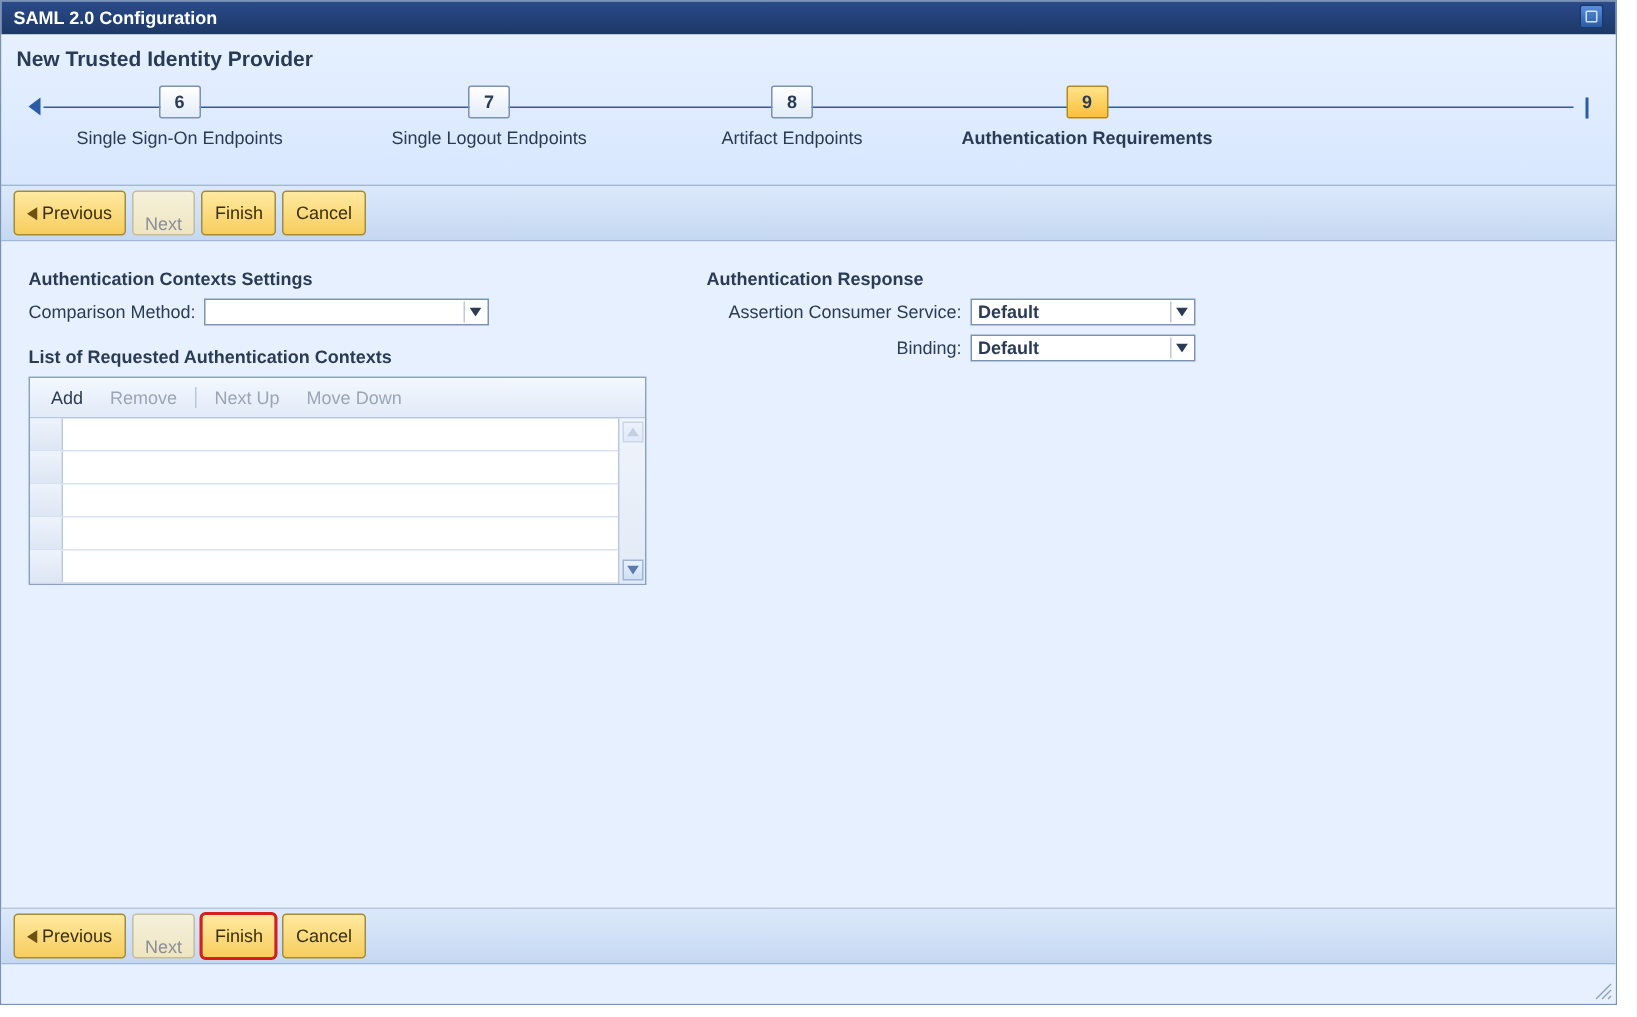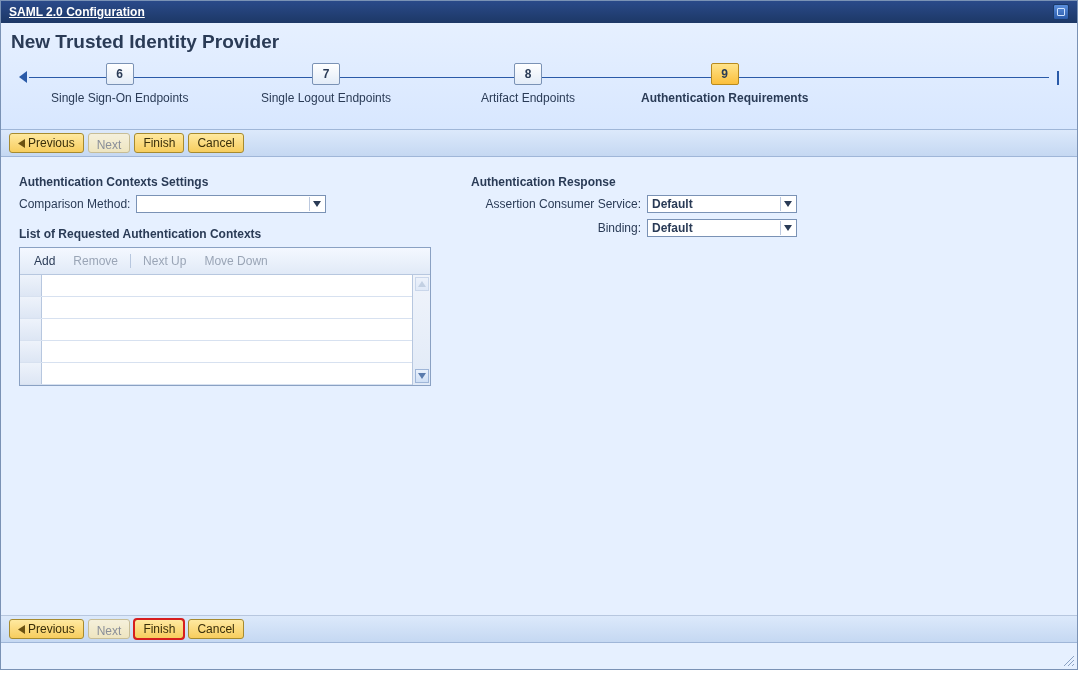--- a/index.html
+++ b/index.html
@@ -16,45 +16,44 @@
     display: flex;
     flex-direction: column;
     position: relative;
   }
   .titlebar {
     background: linear-gradient(#2a4a8a, #1d3866);
     color: #fff;
     font-weight: bold;
     padding: 4px 8px;
     display: flex;
-    align-items: center;
+    align-items: flex-end;
     justify-content: space-between;
     height: 22px;
-    text-decoration: underline;
   }
   .titlebar-icon {
     width: 16px; height: 16px;
     background: linear-gradient(#5a8edc, #2a5aa8);
     border: 1px solid #1b3a6a;
     border-radius: 2px;
     position: relative;
   }
   .titlebar-icon::before {
     content: "";
     position: absolute;
     inset: 3px;
     border: 1px solid #cfe3ff;
     border-radius: 1px;
   }
   .subheader {
     background: linear-gradient(#e6f0ff, #d8e7ff);
     padding: 8px 10px 0 10px;
   }
   .page-title {
-    font-size: 19px;
+    font-size: 14px;
     font-weight: bold;
     color: #2a3b56;
   }
   .roadmap {
     display: flex;
     align-items: flex-start;
     margin: 10px 0 14px 0;
     position: relative;
   }
   .roadmap-line {
@@ -116,21 +115,21 @@
   .button-bar {
     background: linear-gradient(#dce9fb, #c5d8f2);
     border-top: 1px solid #9fb6d8;
     border-bottom: 1px solid #9fb6d8;
     padding: 3px 8px;
     display: flex;
     gap: 4px;
   }
   .btn {
     height: 20px;
-    padding: 4px 8px;
+    padding: 14px 8px;
     border: 1px solid #a78b2f;
     background: linear-gradient(#ffe9a0, #f7cd5e);
     border-radius: 3px;
     display: inline-flex;
     align-items: center;
     gap: 3px;
     cursor: pointer;
     font: inherit;
     color: #3a2f0a;
   }

